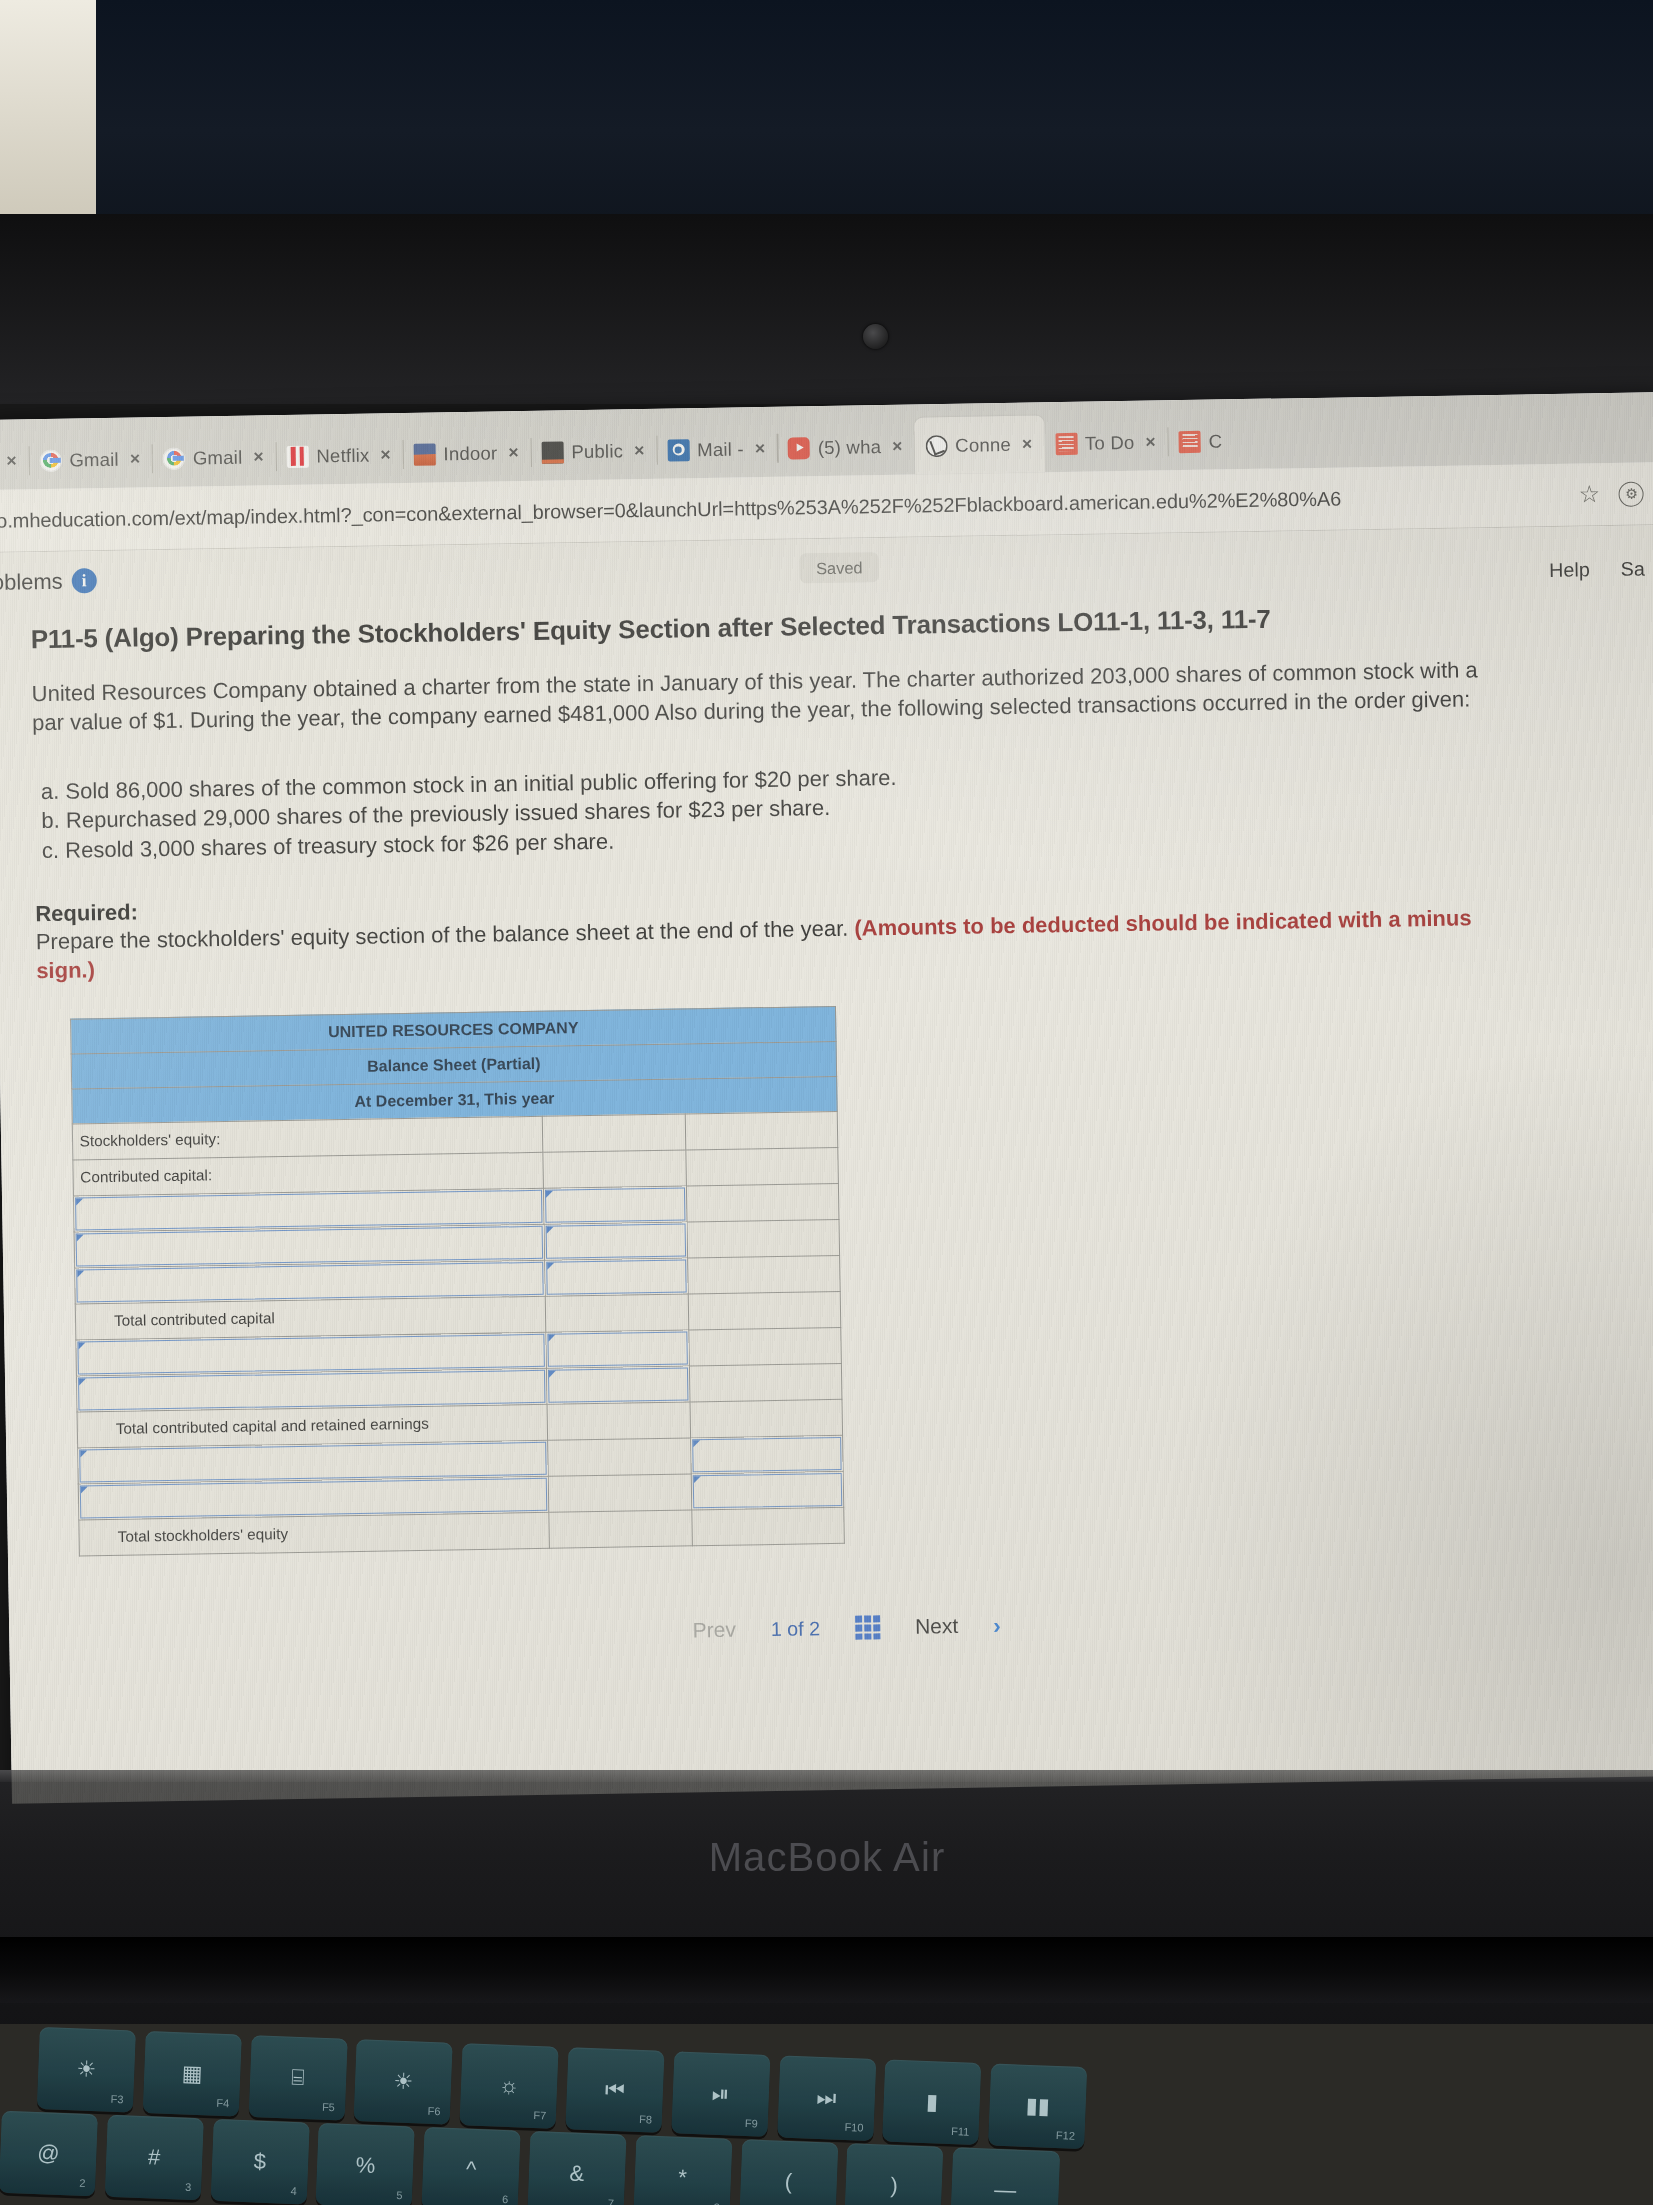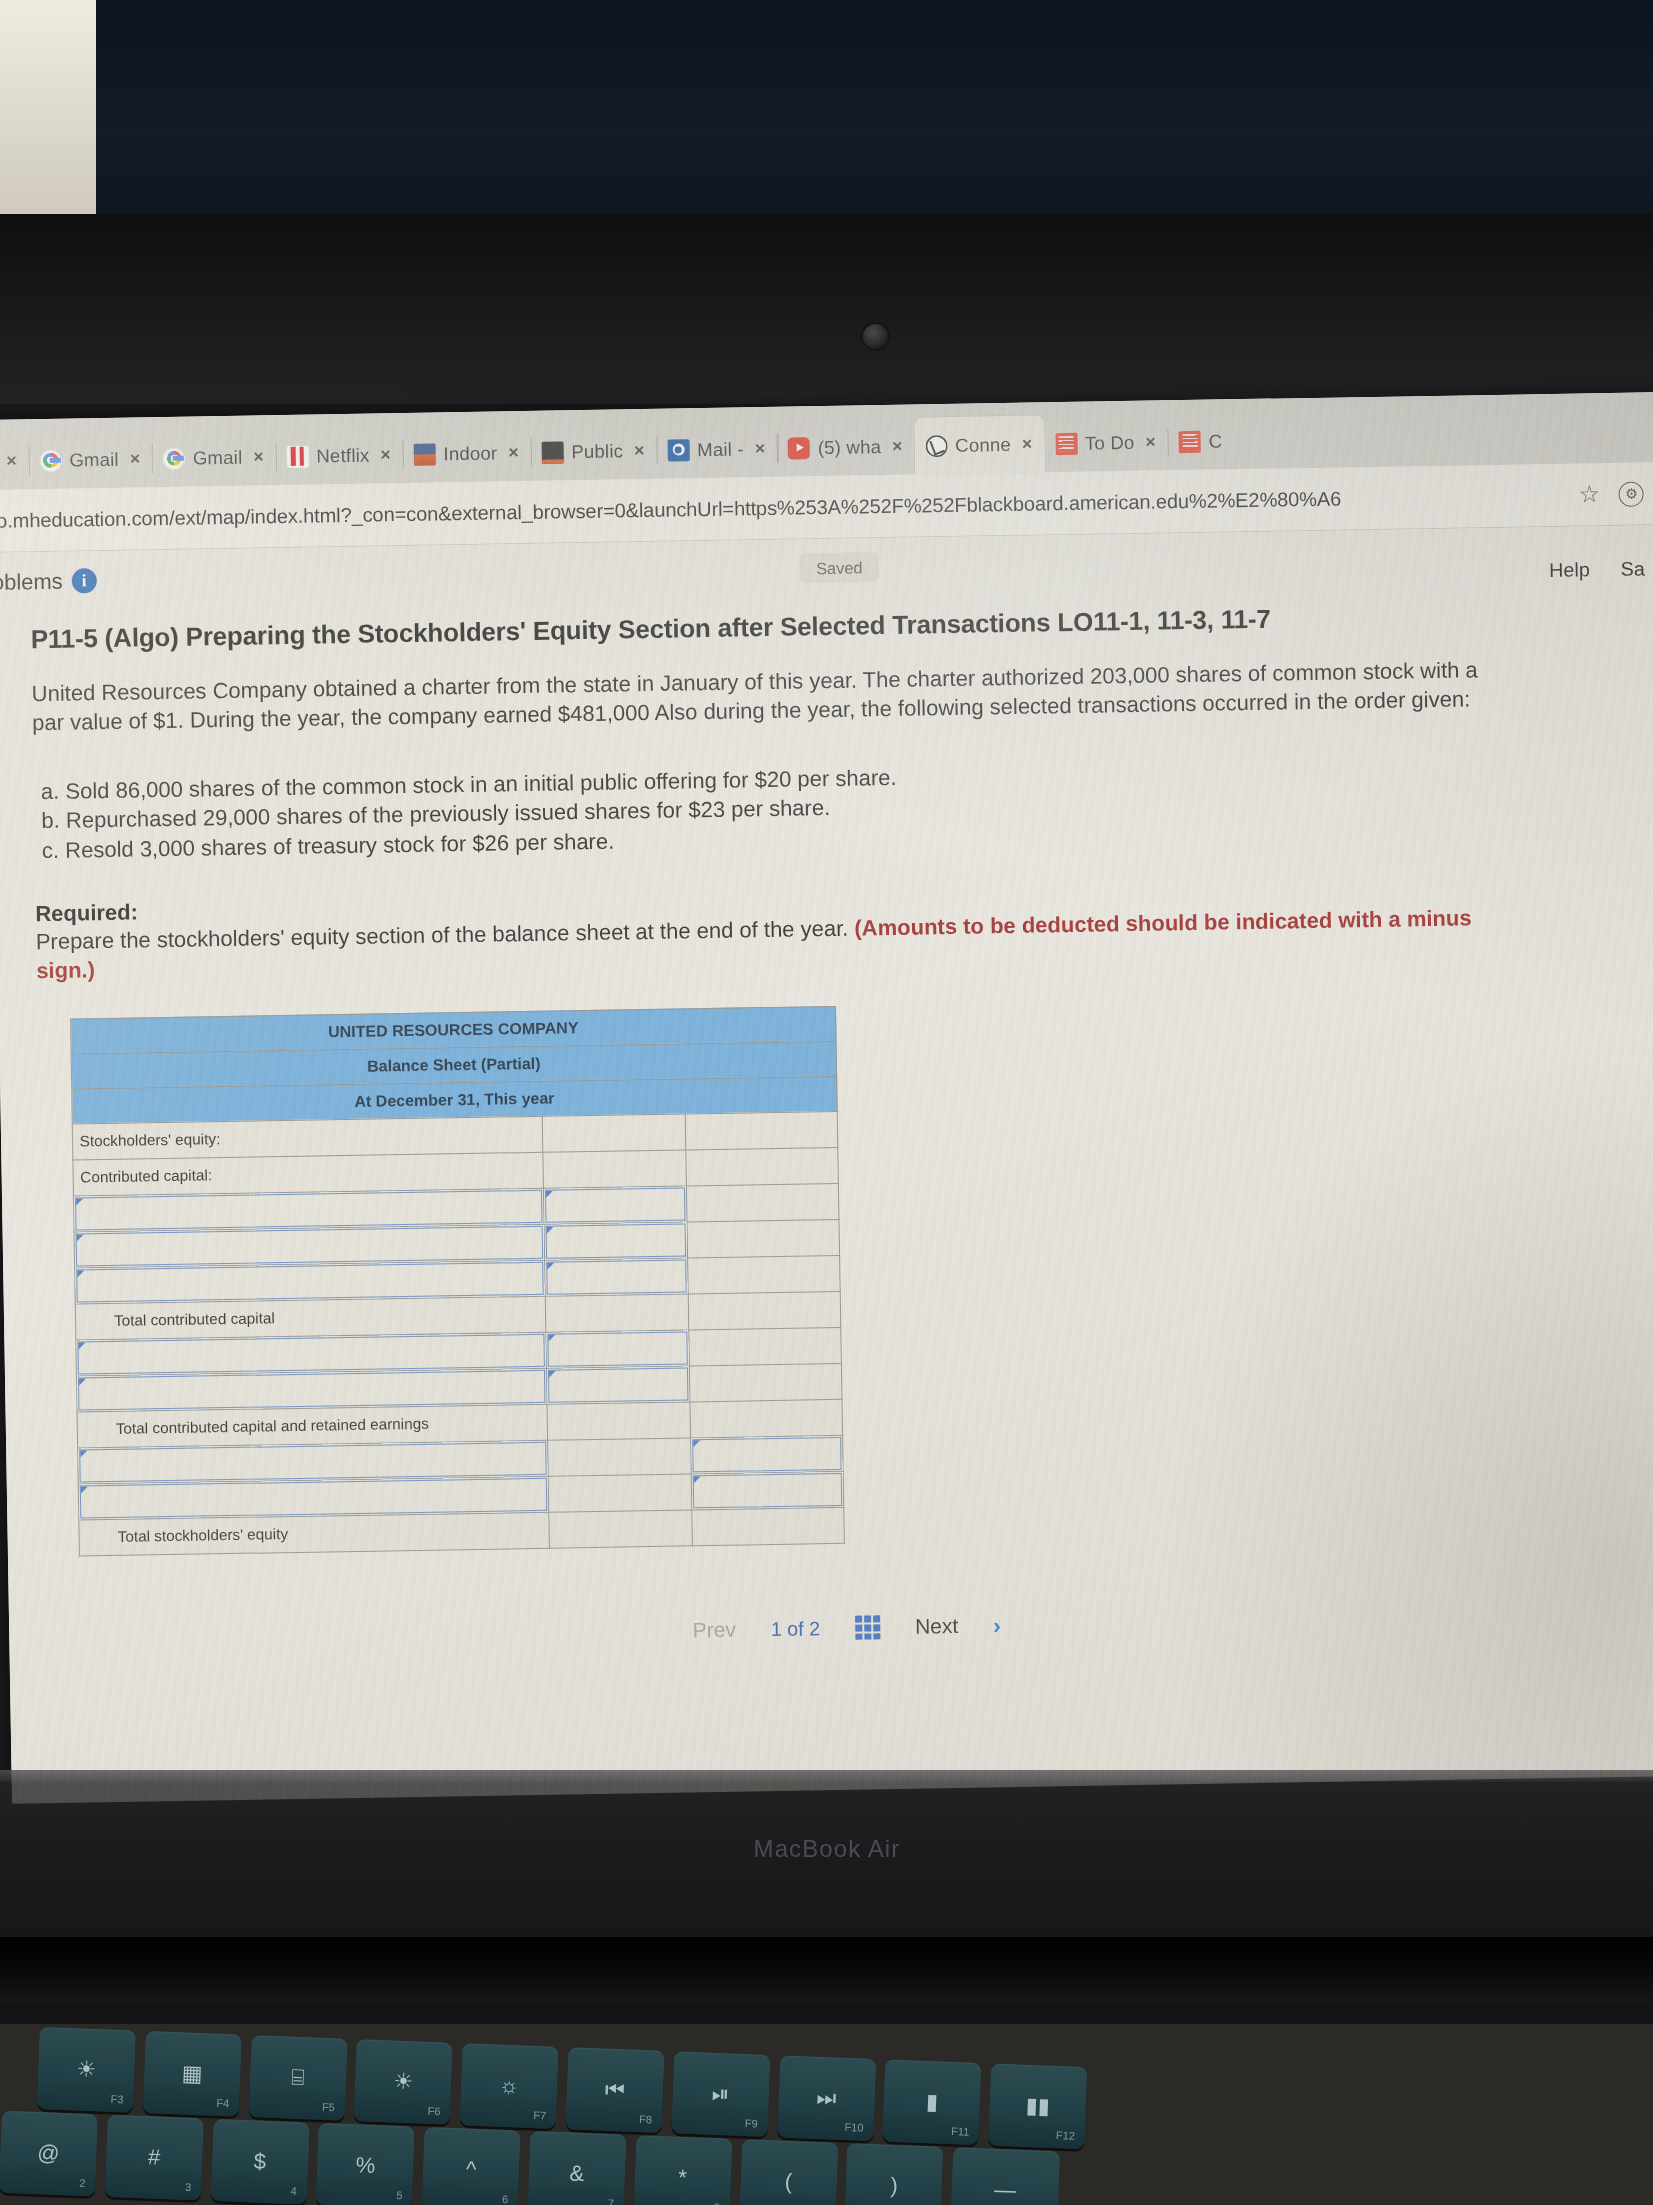--- a/index.html
+++ b/index.html
@@ -266,21 +266,21 @@
     position:absolute; left:0; top: 1770px; width: 1654px; height: 284px;
     background: linear-gradient(180deg,#232325 0%, #1b1b1d 30%, #121214 100%);
     overflow:hidden;
   }
   .deck-lip {
     position:absolute; left:0; top:0; width:1654px; height:12px;
     background: linear-gradient(180deg,#4a4a4c,#2a2a2c);
   }
   .mbair {
     position:absolute; left:0; top: 65px; width:1654px;
-    text-align:center; color:#55555a; font-size: 24px;
+    text-align:center; color:#55555a; font-size: 40px;
     font-family:"Liberation Sans", sans-serif; letter-spacing: 1.1px;
     opacity:.85;
   }
   .hinge {
     position:absolute; left:0; top: 167px; width:1654px; height: 66px;
     background: linear-gradient(180deg,#000 0%, #0a0a0b 55%, #17171a 100%);
   }
 
   
   .keyboard {

